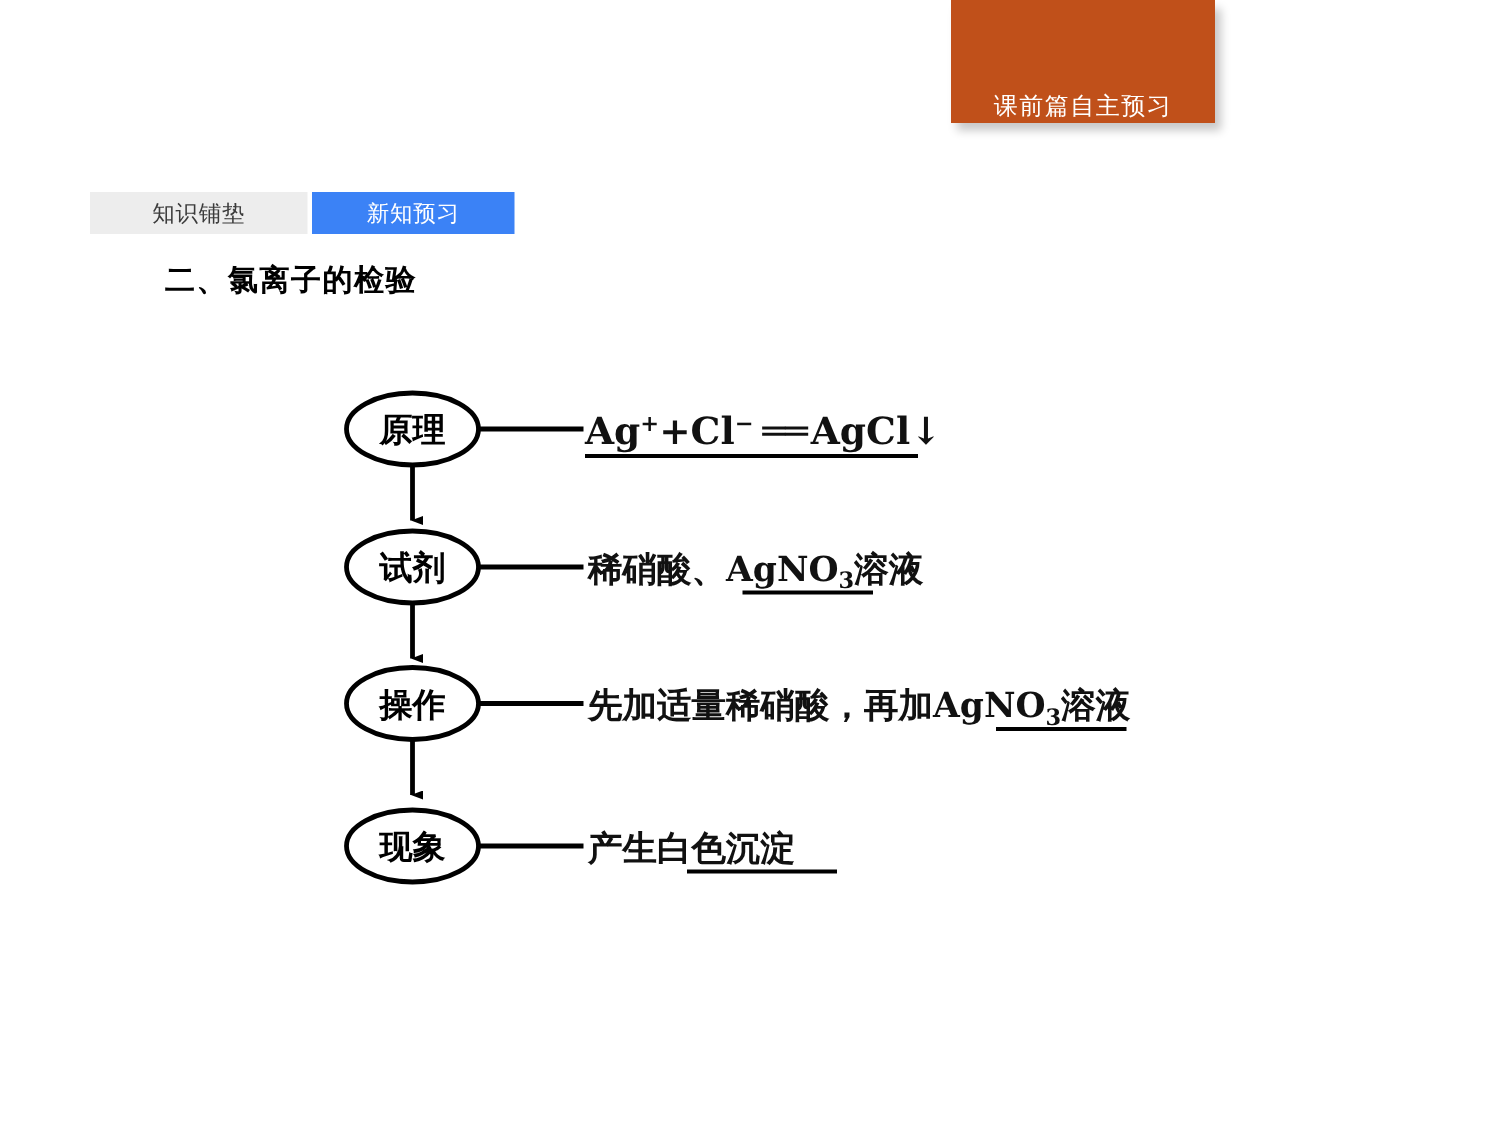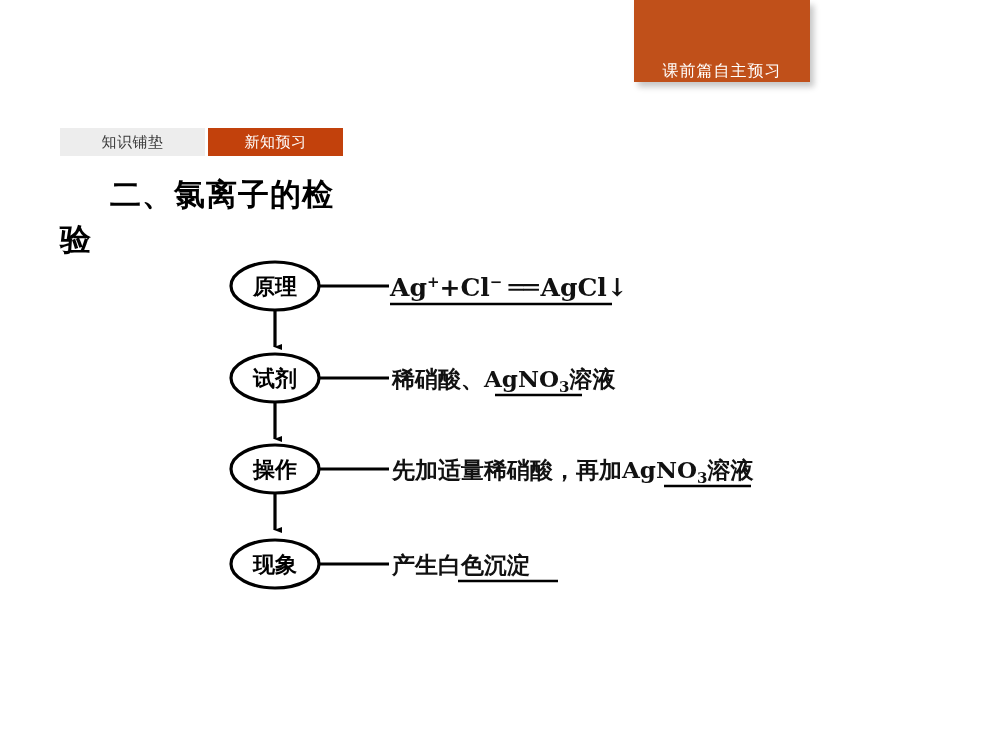--- a/index.html
+++ b/index.html
@@ -56,32 +56,32 @@
     font-family: "DejaVu Sans", sans-serif;
     letter-spacing: 0.5px;
     white-space: nowrap;
   }
   .tab.inactive {
     background: #ededed;
     color: #3b3b3b;
     width: 145px;
   }
   .tab.active {
-    background: #c2410c;
+    background: #3b82f6;
     color: #ffffff;
     width: 135px;
   }
 
   
   .section-title {
     position: absolute;
     left: 60px;
     top: 172px;
     width: 300px;
-    font-size: 31px;
+    font-size: 20px;
     font-weight: 700;
     font-family: "DejaVu Sans", sans-serif;
     line-height: 1.45;
     text-indent: 50px;
     color: #000;
     letter-spacing: 1px;
   }
 
   
   .flow {

